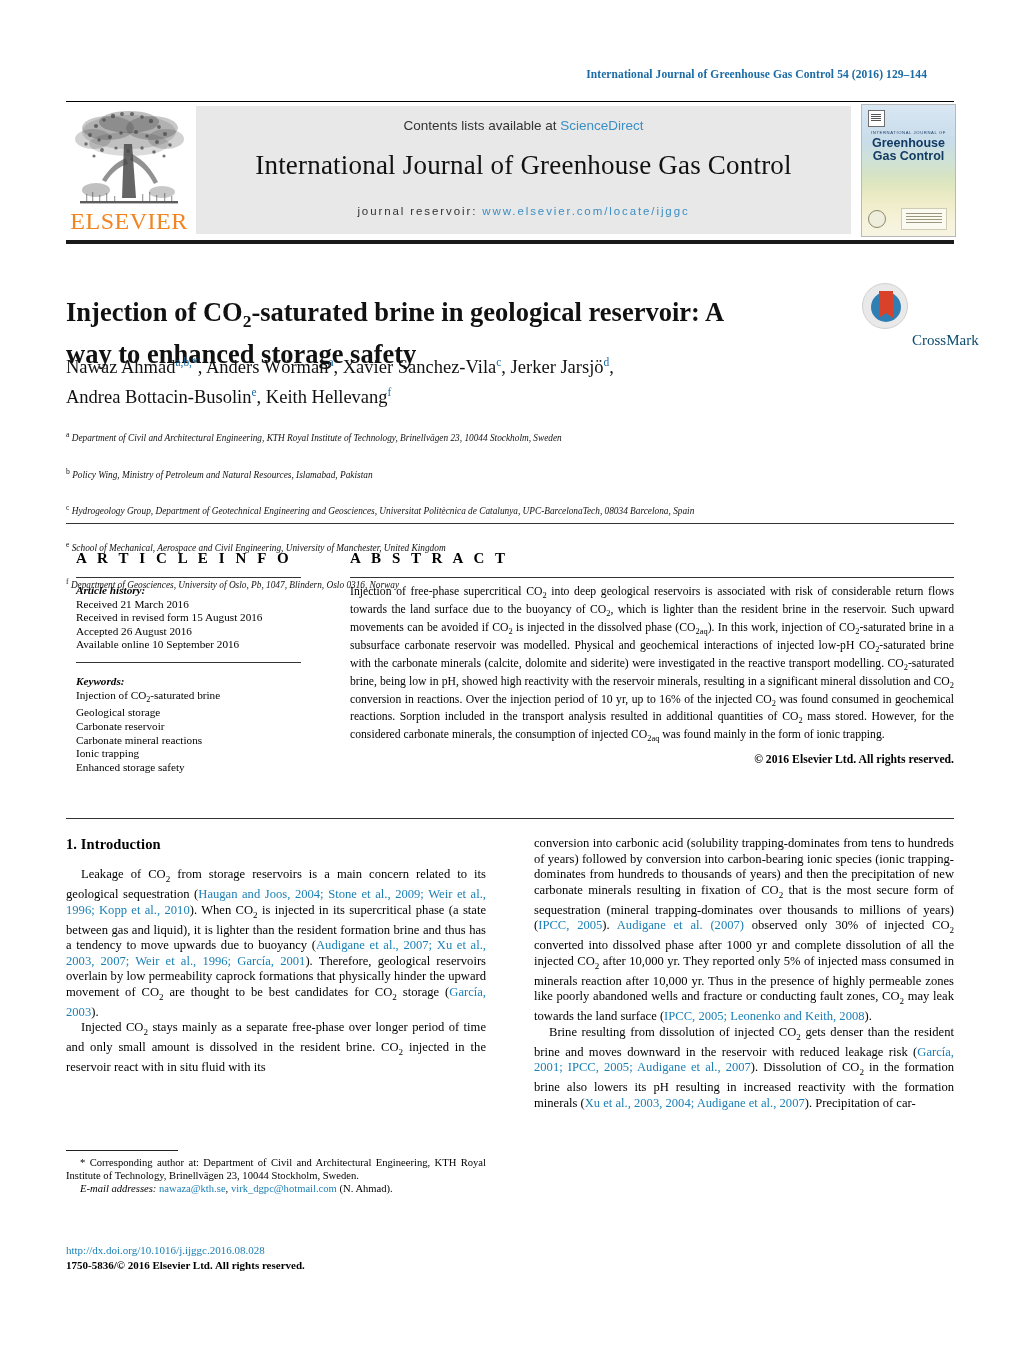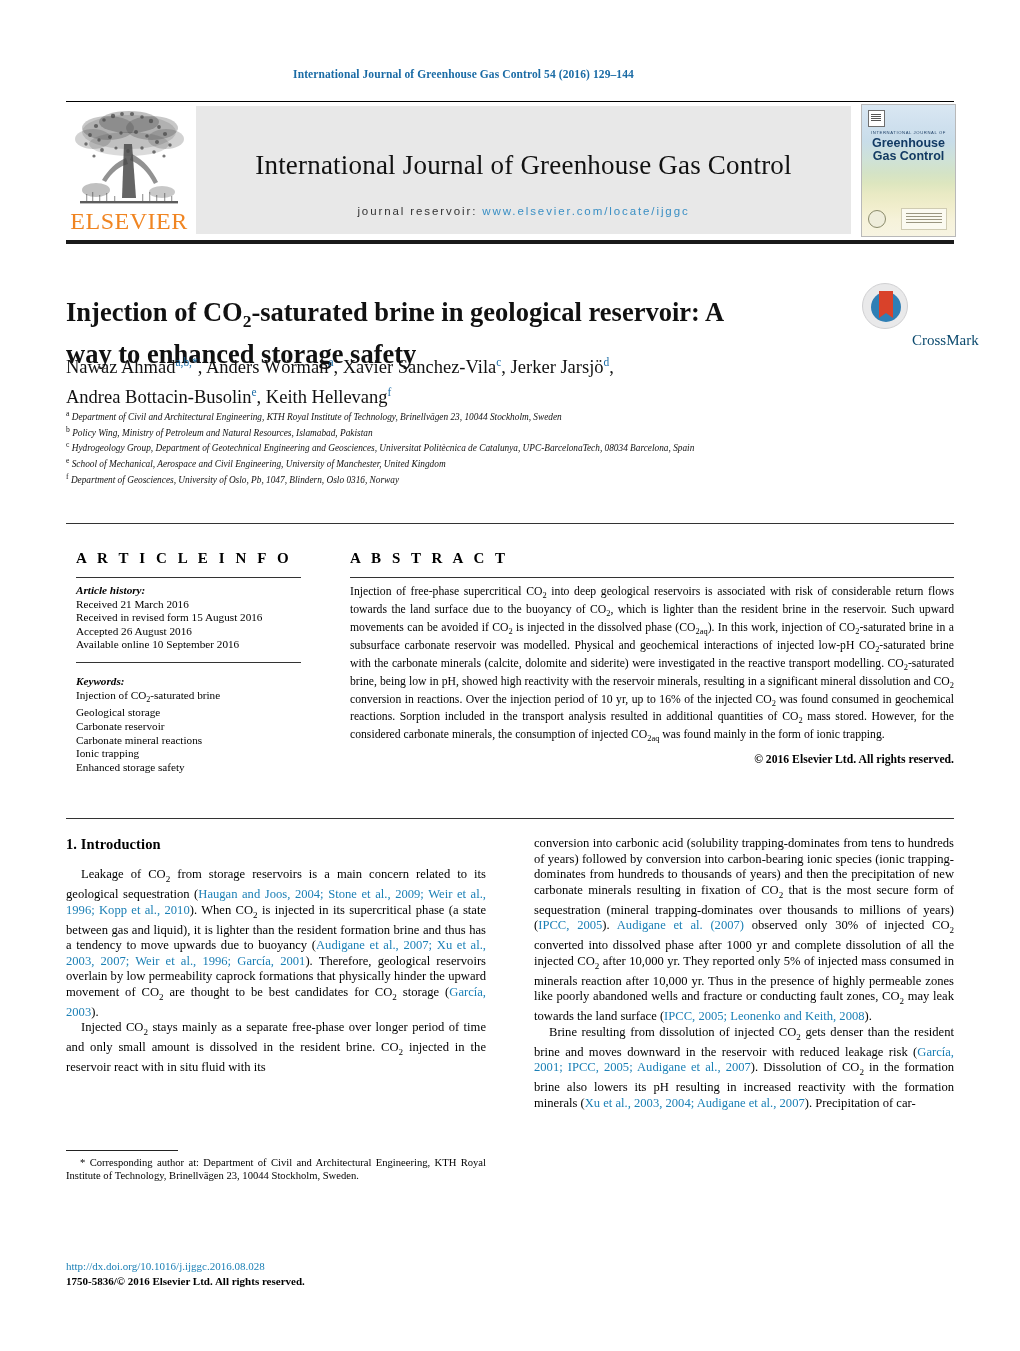--- a/index.html
+++ b/index.html
@@ -20,21 +20,21 @@
     left: 0; top: 0;
     width: 1020px;
     height: 1351px;
   }
 
   
   .running-head {
     position: absolute;
     left: 0; top: 68px;
     width: 927px;
-    text-align: center;
+    text-align: right;
     font-size: 11.5px;
     font-weight: bold;
     color: #1a6ba5;
     letter-spacing: 0.1px;
   }
 
   
   .masthead-rule {
     position: absolute;
     left: 66px; top: 101px;
@@ -231,21 +231,21 @@
 
   .affiliations {
     position: absolute;
     left: 66px; top: 408px;
     width: 800px;
     font-size: 9.3px;
     line-height: 12.6px;
     font-style: italic;
     color: #111;
   }
-  .affiliations .aff { display: block; }
+  .affiliations .aff { display: block; margin-top: 21px; }
   .affiliations .aff sup {
     font-style: normal;
     font-size: 0.82em;
     vertical-align: super;
   }
 
   
   .info-rule-top {
     position: absolute;
     left: 66px; top: 523px;
@@ -357,21 +357,20 @@
     text-indent: 14px;
   }
   .fn-email .lbl { font-style: italic; }
 
   .doi-block {
     position: absolute;
     left: 66px; top: 1243px;
     width: 440px;
     font-size: 11px;
     line-height: 14.5px;
-    margin-top: 16px;
   }
   .doi-block .doi { color: #1a7fb5; }
   .doi-block .issn { font-weight: bold; }
 </style>
 </head>
 <body>
 
 <div class="page">
 
   <div class="running-head">International Journal of Greenhouse Gas Control 54 (2016) 129–144</div>
@@ -433,20 +432,23 @@
               <rect x="90" y="89" width="1.3" height="6"></rect>
             <rect x="98" y="87" width="1.3" height="8"></rect>
               <rect x="105" y="90" width="1.3" height="5"></rect>
           </g>
         </g>
       </svg>
       <div class="elsevier-word">ELSEVIER</div>
     </div>
 
     <div class="masthead-box">
+      <div class="contents-line">
+        <span>Contents lists available at </span><span class="sd">ScienceDirect</span>
+      </div>
       <div class="journal-title">International Journal of Greenhouse Gas Control</div>
       <div class="homepage-line">
         <span>journal reservoir:</span>
         <span class="url">www.elsevier.com/locate/ijggc</span>
       </div>
     </div>
 
     <div class="cover">
       <div class="cover-elsbox"></div>
       <div class="cover-kicker">INTERNATIONAL JOURNAL OF</div>
@@ -542,20 +544,26 @@
       Brine resulting from dissolution of injected CO<sub>2</sub> gets denser than the resident brine and moves downward in the reservoir with reduced leakage risk (<span class="ref">García, 2001; IPCC, 2005; Audigane et al., 2007</span>). Dissolution of CO<sub>2</sub> in the formation brine also lowers its pH resulting in increased reactivity with the formation minerals (<span class="ref">Xu et al., 2003, 2004; Audigane et al., 2007</span>). Precipitation of car-
     </p>
   </div>
 
   <div class="footnote">
     <div class="fn-rule"></div>
     <div class="fn-text">
       <span style="margin-left:14px">*</span>
       <span>Corresponding author at: Department of Civil and Architectural Engineering, KTH Royal Institute of Technology, Brinellvägen 23, 10044 Stockholm, Sweden.</span>
     </div>
+    <div class="fn-email">
+      <span class="lbl">E-mail addresses:</span>
+      <span class="ref">nawaza@kth.se</span>,
+      <span class="ref">virk_dgpc@hotmail.com</span>
+      <span>(N. Ahmad).</span>
+    </div>
   </div>
 
   <div class="doi-block">
     <div class="doi">http://dx.doi.org/10.1016/j.ijggc.2016.08.028</div>
     <div class="issn">1750-5836/© 2016 Elsevier Ltd. All rights reserved.</div>
   </div>
 
 </div>
 
 </body></html>

